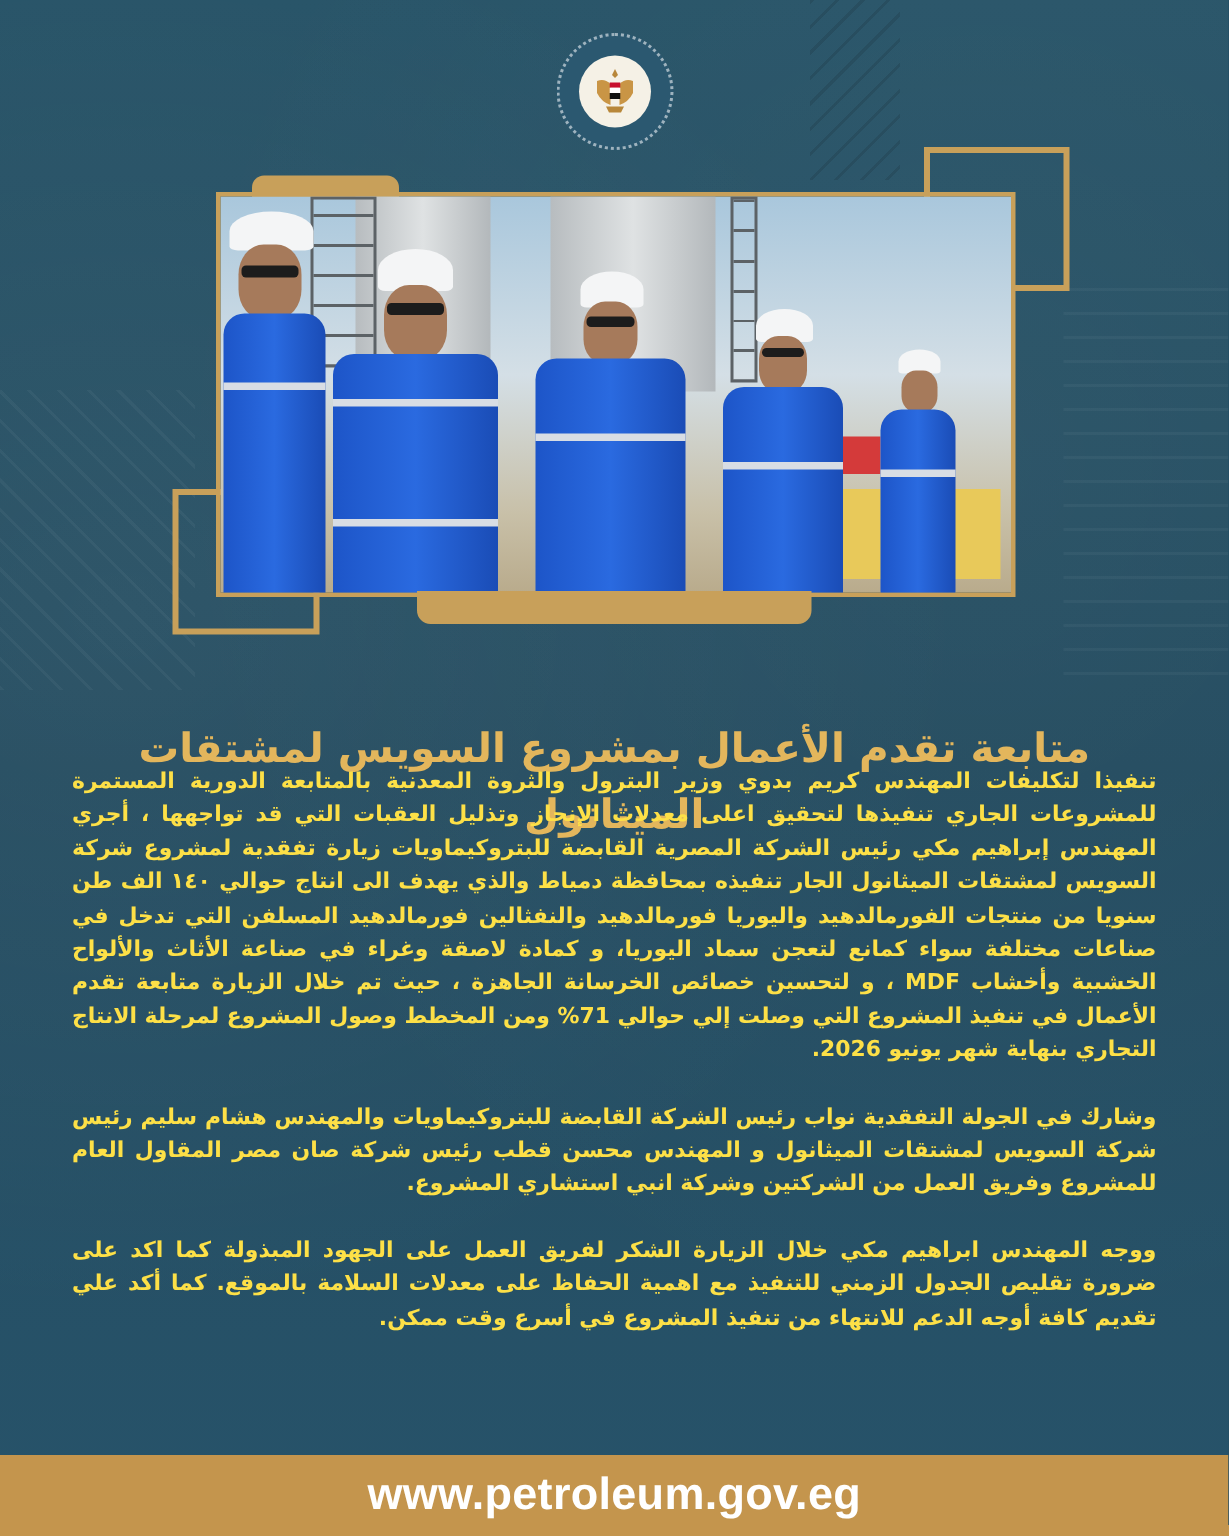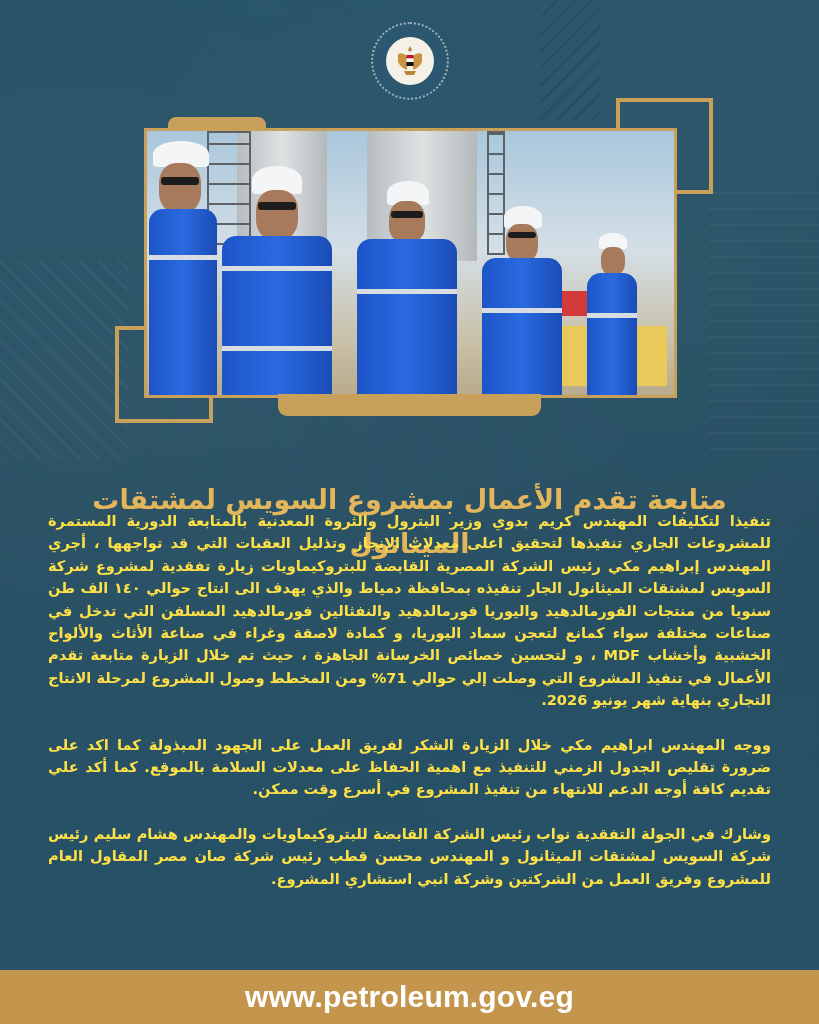--- a/index.html
+++ b/index.html
@@ -165,19 +165,19 @@
       </div>
   </div>
 </div>
 
 <div class="tab-bottom"></div>
 
 <h1 class="title">متابعة تقدم الأعمال بمشروع السويس لمشتقات الميثانول</h1>
 
 <div class="body-text">
   <p>تنفيذا لتكليفات المهندس كريم بدوي وزير البترول والثروة المعدنية بالمتابعة الدورية المستمرة للمشروعات الجاري تنفيذها لتحقيق اعلى معدلات الإنجاز وتذليل العقبات التي قد تواجهها ، أجري المهندس إبراهيم مكي رئيس الشركة المصرية القابضة للبتروكيماويات زيارة تفقدية لمشروع شركة السويس لمشتقات الميثانول الجار تنفيذه بمحافظة دمياط والذي يهدف الى انتاج حوالي ١٤٠ الف طن سنويا من منتجات الفورمالدهيد واليوريا فورمالدهيد والنفثالين فورمالدهيد المسلفن التي تدخل في صناعات مختلفة سواء كمانع لتعجن سماد اليوريا، و كمادة لاصقة وغراء في صناعة الأثاث والألواح الخشبية وأخشاب MDF ، و لتحسين خصائص الخرسانة الجاهزة ، حيث تم خلال الزيارة متابعة تقدم الأعمال في تنفيذ المشروع التي وصلت إلي حوالي 71% ومن المخطط وصول المشروع لمرحلة الانتاج التجاري بنهاية شهر يونيو 2026.</p>
+  <p>وشارك في الجولة التفقدية نواب رئيس الشركة القابضة للبتروكيماويات والمهندس هشام سليم رئيس شركة السويس لمشتقات الميثانول و المهندس محسن قطب رئيس شركة صان مصر المقاول العام للمشروع وفريق العمل من الشركتين وشركة انبي استشاري المشروع.</p>
   <p>ووجه المهندس ابراهيم مكي خلال الزيارة الشكر لفريق العمل على الجهود المبذولة كما اكد على ضرورة تقليص الجدول الزمني للتنفيذ مع اهمية الحفاظ على معدلات السلامة بالموقع. كما أكد علي تقديم كافة أوجه الدعم للانتهاء من تنفيذ المشروع في أسرع وقت ممكن.</p>
-  <p>وشارك في الجولة التفقدية نواب رئيس الشركة القابضة للبتروكيماويات والمهندس هشام سليم رئيس شركة السويس لمشتقات الميثانول و المهندس محسن قطب رئيس شركة صان مصر المقاول العام للمشروع وفريق العمل من الشركتين وشركة انبي استشاري المشروع.</p>
 </div>
 
 <div class="footer">
   <a class="footer-url">www.petroleum.gov.eg</a>
 </div>
 
 </body></html>

